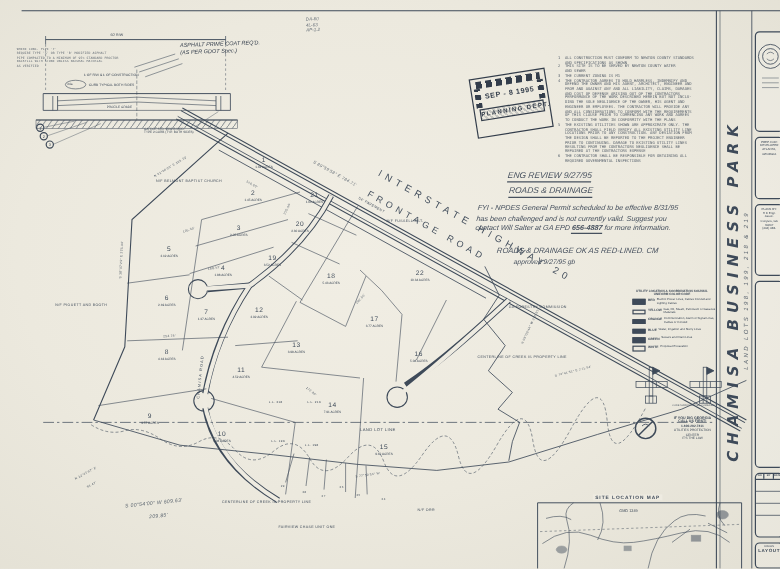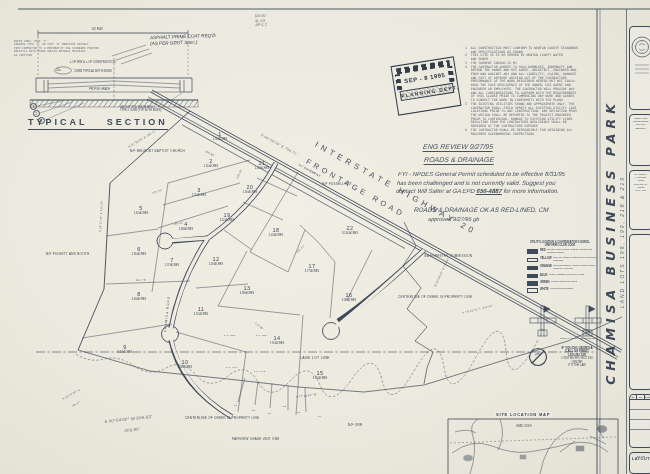--- a/index.html
+++ b/index.html
@@ -269,21 +269,20 @@
   </div>
   <div class="abs sec-rw">60' R/W</div>
   <div class="abs sec-cl">℄ OF R/W &amp; ℄ OF CONSTRUCTION</div>
   <div class="abs sec-curbtag">24a</div>
   <div class="abs sec-curb">CURB TYPICAL BOTH SIDES</div>
   <div class="abs sec-grade">PROFILE GRADE</div>
   <div class="abs sec-curbnote">
     <div>GA. DOT STD. 9032-B MOD.</div>
       <div>TYPE 2 CURB (TYP. BOTH SIDES)</div>
   </div>
-  <div class="abs sec-title">TYPICAL SECTION</div>
   <div class="callouts-layer abs">
 
   <span class="callout" style="left: 30px; top: 103px;">1</span>
       <span class="callout" style="left: 33px; top: 110px;">2</span>
       <span class="callout" style="left: 38px; top: 117px;">3</span>
     </div>
 
   <div class="abs pencil-top">
 
   <div class="pencil-line">DA-60</div>

